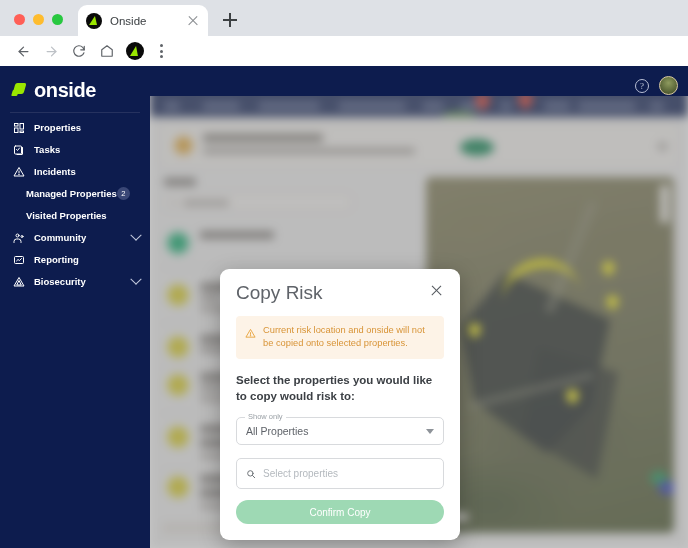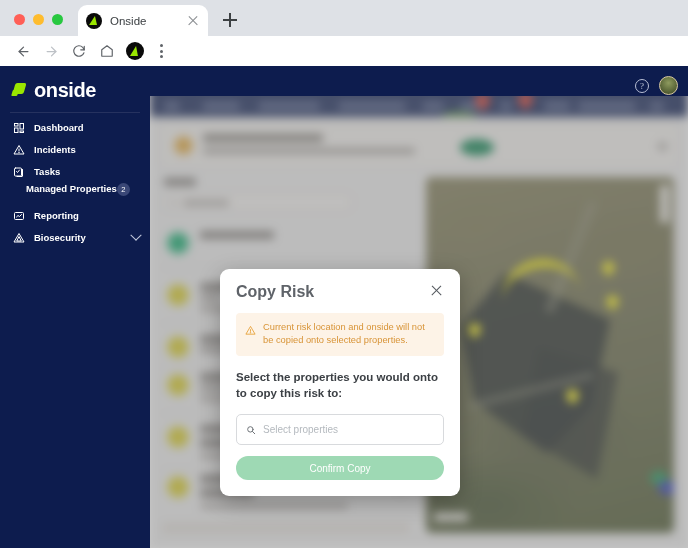--- a/index.html
+++ b/index.html
@@ -245,21 +245,21 @@
     position: relative;
   }
   .nav-label .dot-red {
     display: inline-block;
     width: 3px; height: 3px; border-radius: 50%;
     background: #ff4d4d;
     vertical-align: super;
     margin-left: 1px;
   }
   .sub-item {
-    display: flex; align-items: flex-start;
+    display: flex; align-items: center;
     height: 21px;
     padding: 0 24px 0 26px;
     margin-bottom: 1px;
   }
   .sub-label {
     flex: 1;
     color: #ffffff;
     font-size: 9.5px;
     font-weight: bold;
     white-space: nowrap;
@@ -496,23 +496,23 @@
     box-shadow: 0 6px 22px rgba(0,0,0,0.28);
     padding: 14px 16px 16px 16px;
     z-index: 30;
   }
   .modal-head {
     display: flex; align-items: flex-start;
     margin-bottom: 12px;
   }
   .modal-title {
     flex: 1;
-    font-size: 16px;
+    font-size: 19px;
     color: #5f6369;
-    font-weight: bold;
+    font-weight: normal;
     line-height: 1.1;
   }
   .modal-close {
     width: 14px; height: 14px; flex: none;
     position: relative; margin-top: 1px;
   }
   .modal-close::before, .modal-close::after {
     content: ""; position: absolute; left: 0px; top: 6px;
     width: 13px; height: 1.3px; background: #54585e;
   }
@@ -835,52 +835,66 @@
 
         <div class="nav-item">
           <span class="nav-ico">
             <svg width="12" height="12" viewBox="0 0 24 24" fill="none" stroke="currentColor" stroke-width="2">
                 <rect x="3" y="3" width="7" height="5"></rect>
                 <rect x="14" y="3" width="7" height="11"></rect>
                 <rect x="3" y="12" width="7" height="9"></rect>
                 <rect x="14" y="18" width="7" height="3"></rect>
               </svg>
           </span>
-          <span class="nav-label">Dashboard</span>
+          <span class="nav-label">Properties</span>
+        </div>
+
+        <div class="nav-item">
+          <span class="nav-ico">
+            <svg width="12" height="12" viewBox="0 0 24 24" fill="none" stroke="currentColor" stroke-width="2" stroke-linecap="round" stroke-linejoin="round">
+                <rect x="3" y="4" width="14" height="16" rx="2"></rect>
+                <polyline points="7 11 9 13 13 8"></polyline>
+                <path d="M19 7v13a1 1 0 0 1-1 1H8"></path>
+              </svg>
+          </span>
+          <span class="nav-label">Tasks</span>
         </div>
 
         <div class="nav-item">
           <span class="nav-ico">
             <svg width="12" height="12" viewBox="0 0 24 24" fill="none" stroke="currentColor" stroke-width="2" stroke-linejoin="round">
                 <path d="M12 3 L22 20 L2 20 Z"></path>
                 <line x1="12" y1="10" x2="12" y2="14" stroke-linecap="round"></line>
                 <circle cx="12" cy="17" r="0.6" fill="currentColor"></circle>
               </svg>
           </span>
           <span class="nav-label">Incidents</span>
         </div>
 
+
+        <div class="sub-item">
+          <span class="sub-label">Managed Properties</span>
+          <span class="badge-count">2</span>
+        </div>
+
+        <div class="sub-item">
+          <span class="sub-label">Visited Properties</span>
+        </div>
+
         <div class="nav-item">
           <span class="nav-ico">
             <svg width="12" height="12" viewBox="0 0 24 24" fill="none" stroke="currentColor" stroke-width="2" stroke-linecap="round" stroke-linejoin="round">
-                <rect x="3" y="4" width="14" height="16" rx="2"></rect>
-                <polyline points="7 11 9 13 13 8"></polyline>
-                <path d="M19 7v13a1 1 0 0 1-1 1H8"></path>
+                <circle cx="9" cy="7" r="3"></circle>
+                <path d="M2 21v-2a5 5 0 0 1 5-5h4a5 5 0 0 1 5 5v2"></path>
+                <circle cx="18" cy="9" r="2"></circle>
               </svg>
           </span>
-          <span class="nav-label">Tasks</span>
-        </div>
-
-
-        <div class="sub-item">
-          <span class="sub-label">Managed Properties</span>
-          <span class="badge-count">2</span>
-        </div>
-
-
+          <span class="nav-label">Community</span>
+          <span class="chev-d"></span>
+        </div>
 
         <div class="nav-item">
           <span class="nav-ico">
             <svg width="12" height="12" viewBox="0 0 24 24" fill="none" stroke="currentColor" stroke-width="2" stroke-linejoin="round">
                 <rect x="3" y="5" width="18" height="14" rx="2"></rect>
                 <polyline points="7 14 10 11 13 13 17 9" stroke-linecap="round"></polyline>
               </svg>
           </span>
           <span class="nav-label">Reporting</span>
         </div>
@@ -909,22 +923,27 @@
         <span class="alert-ico">
           <svg width="11" height="11" viewBox="0 0 24 24" fill="none" stroke="currentColor" stroke-width="2" stroke-linejoin="round">
               <path d="M12 3 L22 20 L2 20 Z"></path>
               <line x1="12" y1="10" x2="12" y2="14" stroke-linecap="round"></line>
               <circle cx="12" cy="17" r="0.7" fill="currentColor"></circle>
             </svg>
         </span>
         <span class="alert-text">Current risk location and onside will not be copied onto selected properties.</span>
       </div>
 
-      <div class="prompt">Select the properties you would onto to copy this risk to:</div>
-
+      <div class="prompt">Select the properties you would like to copy would risk to:</div>
+
+      <div class="field-outlined">
+        <span class="field-legend">Show only</span>
+        <span class="field-value">All Properties</span>
+        <span class="caret-down"></span>
+      </div>
 
 
       <div class="search-field">
         <span class="mag">
           <svg width="10" height="10" viewBox="0 0 24 24" fill="none" stroke="currentColor" stroke-width="2.4" stroke-linecap="round">
               <circle cx="10.5" cy="10.5" r="6.5"></circle>
               <line x1="15.5" y1="15.5" x2="21" y2="21"></line>
             </svg>
         </span>
         <span class="search-placeholder">Select properties</span>

